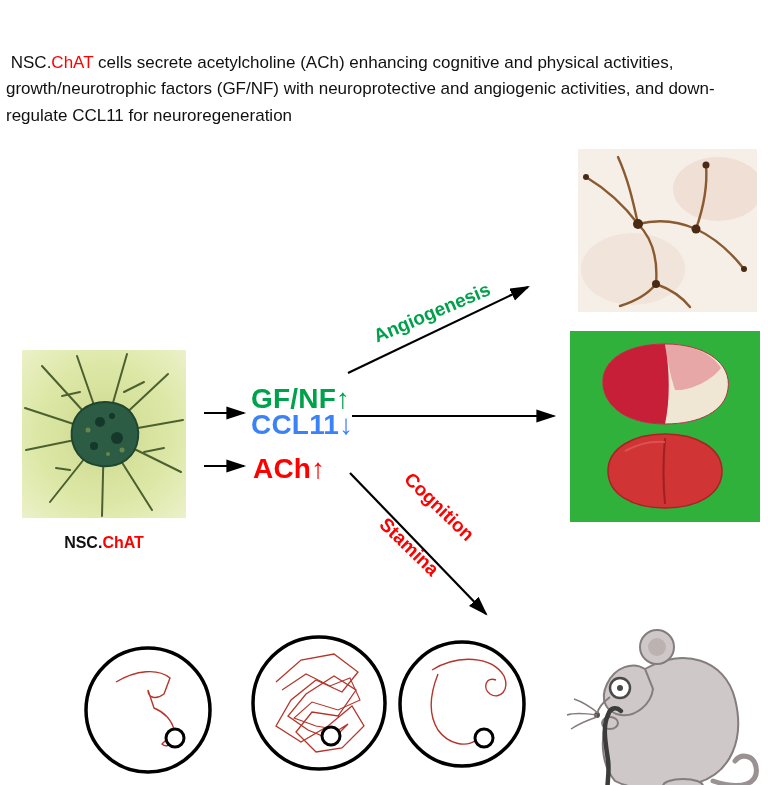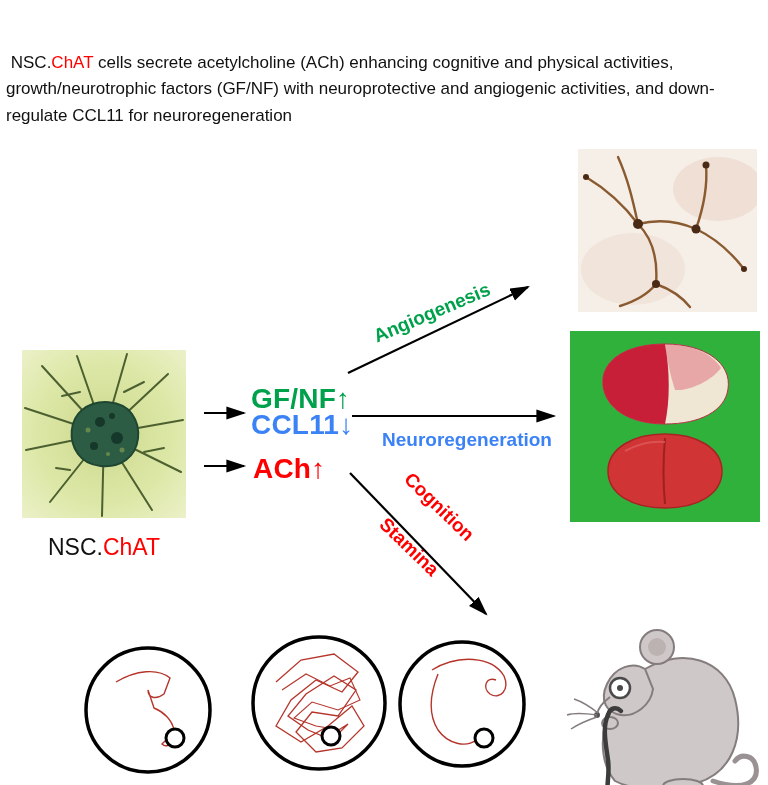--- a/index.html
+++ b/index.html
@@ -5,21 +5,21 @@
   html,body{margin:0;padding:0;background:#ffffff;}
   body{font-family:"Liberation Sans", sans-serif;}
   #canvas{position:relative;width:768px;height:785px;background:#ffffff;overflow:hidden;margin-top:42px;}
   .abs{position:absolute;}
   .title{left:6px;top:8px;width:752px;font-size:17px;line-height:1.55;color:#111;white-space:pre-wrap;}
   .red{color:#ff0000;}
   .green{color:#00A14B;}
   .blue{color:#3b82f6;}
   .mediator{font-weight:bold;font-size:28px;letter-spacing:0.2px;}
   .pathway{font-weight:bold;font-size:19px;text-align:center;}
-  .caption{font-size:23px;color:#111;text-align:center;}
+  .caption{font-size:16px;color:#111;text-align:center;font-weight:bold;}
   .rot{transform-origin:center center;}
   svg{display:block;}
   .figure{position:absolute;}
 </style>
 </head>
 <body>
 
 <div id="canvas">
 
   <div class="abs title"><span> NSC.</span><span class="red">ChAT</span><span> cells secrete acetylcholine (ACh) enhancing cognitive and physical activities, growth/neurotrophic factors (GF/NF) with neuroprotective and angiogenic activities, and down-regulate CCL11 for neuroregeneration</span></div>
@@ -64,21 +64,20 @@
     </g>
   </svg>
 
   <div class="abs caption" style="left:22px;top:492px;width:164px;"><span>NSC.</span><span class="red">ChAT</span></div>
 
   <div class="abs mediator green" style="left:251px;top:341px;">GF/NF↑</div>
   <div class="abs mediator blue" style="left:251px;top:367px;">CCL11↓</div>
   <div class="abs mediator red" style="left:253px;top:411px;">ACh↑</div>
 
   <div class="abs pathway green rot" style="left:352px;top:260px;width:160px;transform:rotate(-23deg);">Angiogenesis</div>
-  <div class="abs pathway blue" style="left:360px;top:387px;width:214px;">Neuroregeneration</div>
   <div class="abs pathway red rot" style="left:383px;top:454px;width:112px;transform:rotate(44deg);">Cognition</div>
   <div class="abs pathway red rot" style="left:358px;top:494px;width:102px;transform:rotate(44deg);">Stamina</div>
 
   <svg class="figure" style="left:0;top:0;pointer-events:none;" width="768" height="785" viewBox="0 0 768 785">
     <defs>
       <marker id="arw" markerWidth="10" markerHeight="8" refX="8" refY="3" orient="auto" markerUnits="strokeWidth">
         <path d="M0,0 L9,3 L0,6 Z" fill="#000"></path>
       </marker>
     </defs>
     <g stroke="#000" stroke-width="2.2" fill="none">

